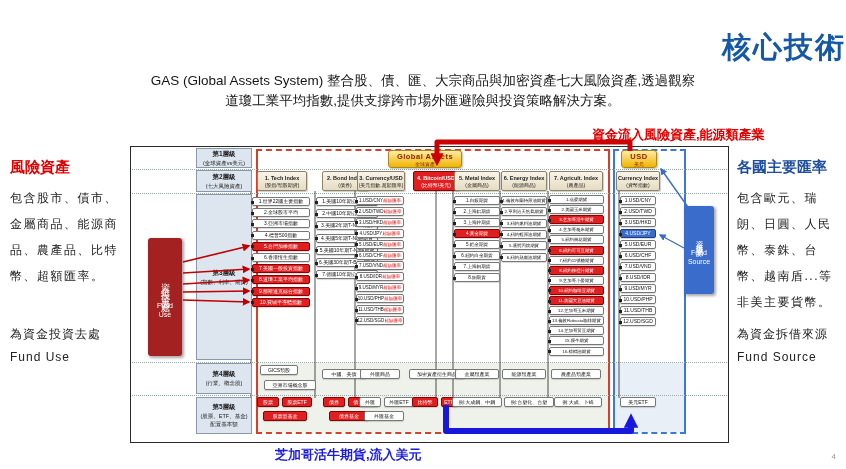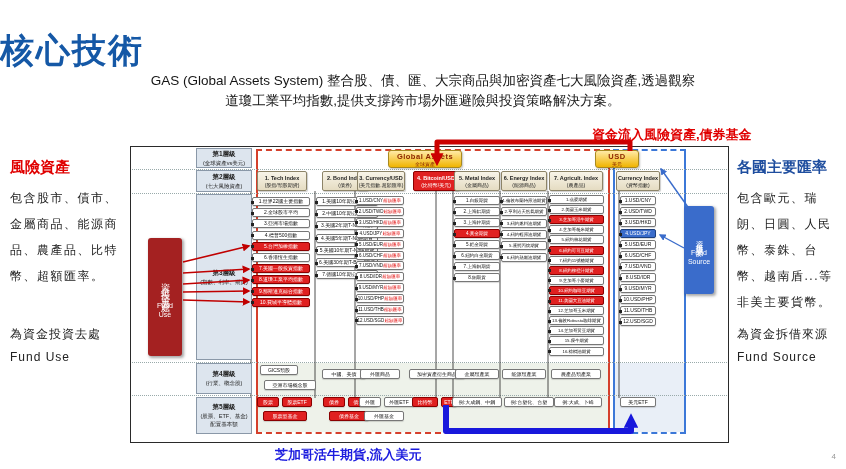--- a/index.html
+++ b/index.html
@@ -1,22 +1,22 @@
 <!DOCTYPE html>
 <html style="--title-blue: #1558A6; --accent-red: #E00000; --accent-blue: #1C1CDE; --fund-use-bg: #A42121; --fund-source-bg: #3A6CCB; --item-red: #E02020; --item-blue: #3A6CCB; --gold: #F0B400;"><head>
 <meta charset="utf-8">
 <style>
   * { box-sizing: border-box; margin: 0; padding: 0; }
   html,body { background:#fff; }
   body { font-family: "Liberation Sans", sans-serif; }
   .slide { position:relative; width:846px; height:469px; background:#fff; overflow:hidden; }
 
   
-  .title { position:absolute; top:28px; left:0; width:100%; text-align:left;
-           font-size:34px; font-weight:bold; color:var(--title-blue,#1558A6); letter-spacing:2px; }
+  .title { position:absolute; top:28px; left:0; width:100%; text-align:right;
+           font-size:29px; font-weight:bold; color:var(--title-blue,#1558A6); letter-spacing:2px; }
   .subtitle { position:absolute; left:0; width:100%; text-align:center; font-size:13.5px; color:#151515; }
   .sub1 { top:72px; } .sub2 { top:92px; }
 
   .anno { position:absolute; font-size:13px; font-weight:bold; }
   .anno-in  { top:126px; left:592px; color:var(--accent-red,#E00000); }
   .anno-out { top:446px; left:275px; color:var(--accent-blue,#1C1CDE); }
   .pagenum { position:absolute; right:10px; top:452px; font-size:8px; color:#999; }
 
   
   .panel { position:absolute; top:158px; }
@@ -145,21 +145,21 @@
   <div class="layer-cell" style="top:397px;height:37px">
     <div class="l1">第5層級</div>
       <div class="l2">(股票、ETF、基金)</div>
     <div class="l3">配置基本額</div>
   </div>
 
   <div class="gold" style="left:388px;width:74px">
     <div class="t">Global Assets</div>
       <div class="s">全球資產</div>
   </div>
-  <div class="gold" style="left:595px;width:44px">
+  <div class="gold" style="left:621px;width:36px">
     <div class="t">USD</div>
       <div class="s">美元</div>
   </div>
 
   <div class="col-header" style="left:257px;width:50px">
     <div class="h-en">1. Tech Index</div>
       <div class="h-zh">(股指/類股期貨)</div>
   </div>
   <div class="col-header" style="left:322px;width:46px">
     <div class="h-en">2. Bond Index</div>
@@ -336,17 +336,17 @@
 
     <g stroke="#3A6CCB" stroke-width="1.4">
       <line x1="684" y1="248" x2="660" y2="235" marker-end="url(#ar-blue)"></line>
       <line x1="690" y1="210" x2="661" y2="169" marker-end="url(#ar-blue)"></line>
     </g>
 
     <path d="M630,151 L630,142 L437,142 L437,161" fill="none" stroke="#CC0000" stroke-width="5" stroke-linejoin="round" marker-end="url(#ar-tred)"></path>
     <path d="M446,405 L446,431 L631,431 L631,419" fill="none" stroke="#1818DC" stroke-width="6" stroke-linejoin="round" marker-end="url(#ar-tblu)"></path>
   </svg>
 
-  <div class="anno anno-in">資金流入風險資產,債券基金</div>
+  <div class="anno anno-in">資金流入風險資產,能源類產業</div>
   <div class="anno anno-out">芝加哥活牛期貨,流入美元</div>
   <div class="pagenum">4</div>
 
 </div>
 
 </body></html>

